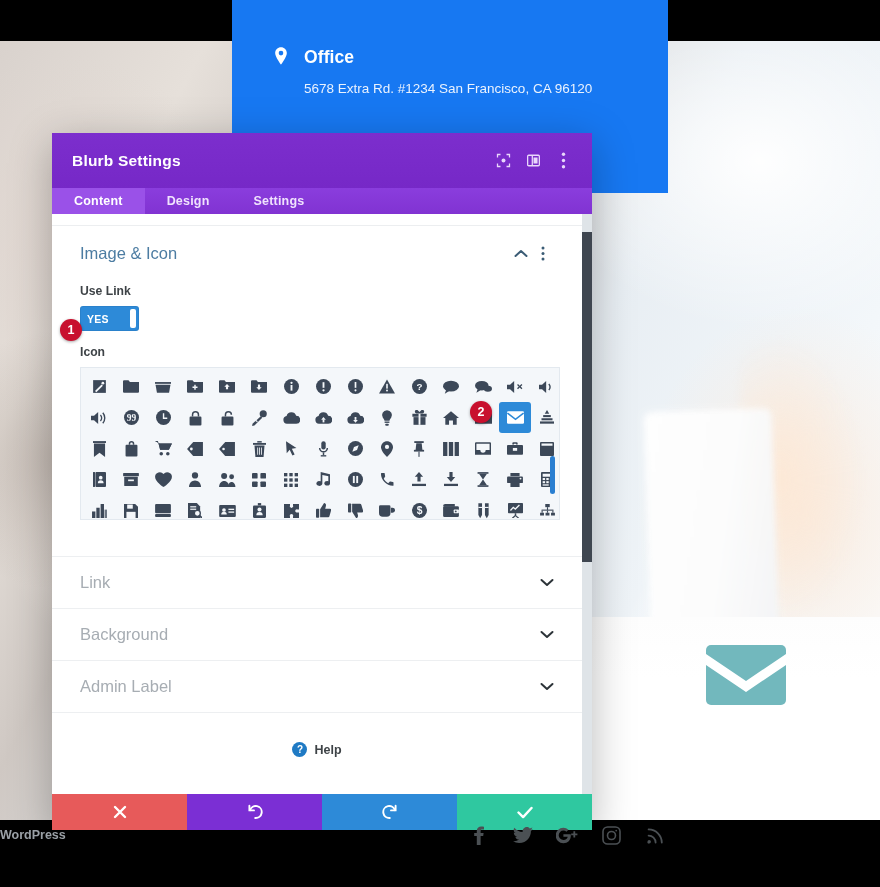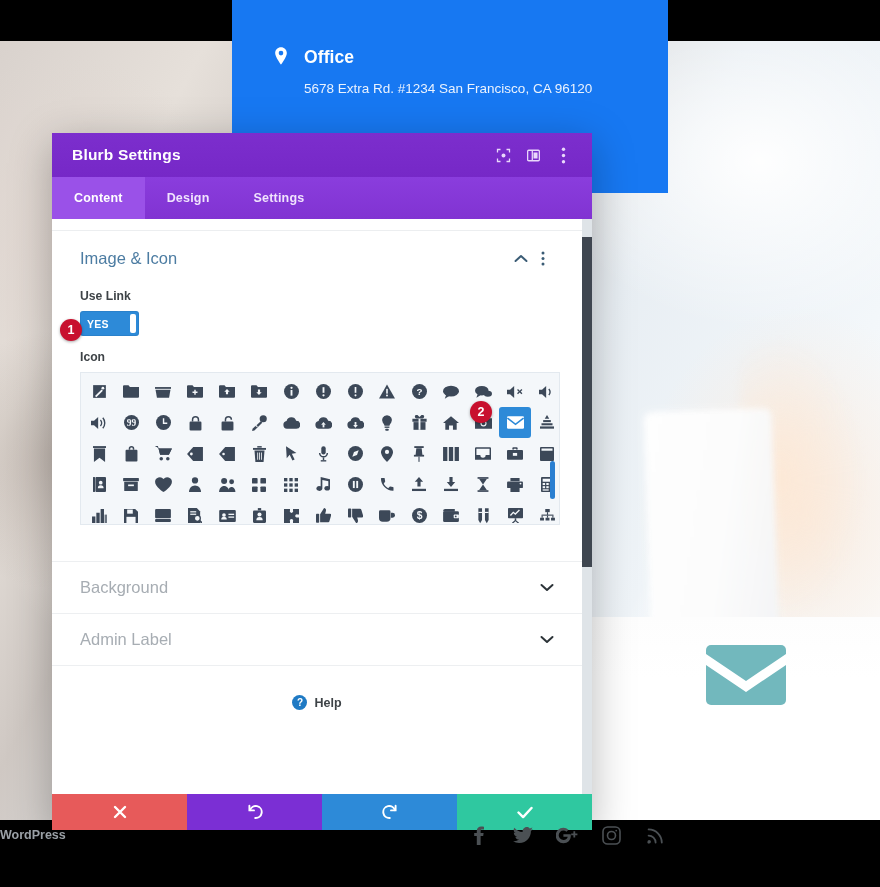--- a/index.html
+++ b/index.html
@@ -70,37 +70,37 @@
 
   
   .modal {
     position: absolute; left: 52px; top: 133px; width: 540px; height: 697px;
     background: #ffffff;
     box-shadow: 0 10px 40px rgba(0,0,0,.28);
     display: flex; flex-direction: column;
     overflow: hidden;
   }
   .modal-head {
-    height: 44px; background: #7a28cb;
+    height: 55px; background: #7a28cb;
     background: linear-gradient(180deg, #7c2ecd 0%, #7628c7 100%);
     display: flex; align-items: center; padding: 0 14px 0 20px;
     flex: 0 0 auto;
   }
   .modal-title {
     color: #ffffff; font-size: 15.5px; font-weight: bold; flex: 1 1 auto;
     letter-spacing: .2px;
   }
   .head-ico {
     width: 30px; height: 30px; display: flex; align-items: center; justify-content: center;
     color: #e9d8fb; cursor: pointer;
   }
   .head-ico svg { display: block; }
 
   .modal-tabs {
-    height: 42px; background: #8338d6;
+    height: 26px; background: #8338d6;
     background: linear-gradient(180deg, #8a3ddd 0%, #8133d2 100%);
     display: flex; flex: 0 0 auto;
   }
   .tab {
     padding: 0 22px; display: flex; align-items: center;
     color: #f0e3fd; font-size: 12.5px; font-weight: bold; cursor: pointer;
     letter-spacing: .2px;
   }
   .tab.active { background: #9a51e8; color: #ffffff; }
 
@@ -853,20 +853,28 @@
                 </div>
             </div>
             <div class="grid-scroll-track">
               <div class="grid-scroll-thumb"></div>
             </div>
           </div>
         </div>
 
         <div style="height:36px"></div>
 
+        <div class="collapsed">
+          <div class="collapsed-title">Link</div>
+          <div class="chev">
+            <svg width="14" height="9" viewBox="0 0 14 9" fill="none" stroke="#2c3338" stroke-width="2" stroke-linecap="round" stroke-linejoin="round">
+                <path d="M1.5 2L7 7l5.5-5"></path>
+              </svg>
+          </div>
+        </div>
         <div class="collapsed">
           <div class="collapsed-title">Background</div>
           <div class="chev">
             <svg width="14" height="9" viewBox="0 0 14 9" fill="none" stroke="#2c3338" stroke-width="2" stroke-linecap="round" stroke-linejoin="round">
                 <path d="M1.5 2L7 7l5.5-5"></path>
               </svg>
           </div>
         </div>
         <div class="collapsed">
           <div class="collapsed-title">Admin Label</div>

